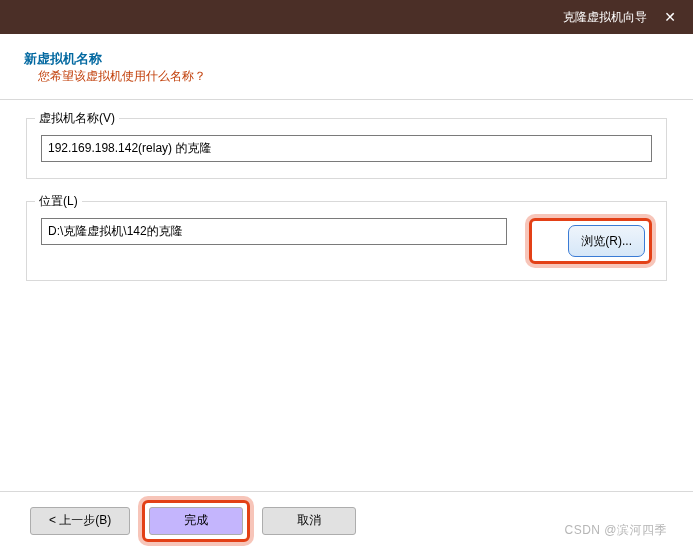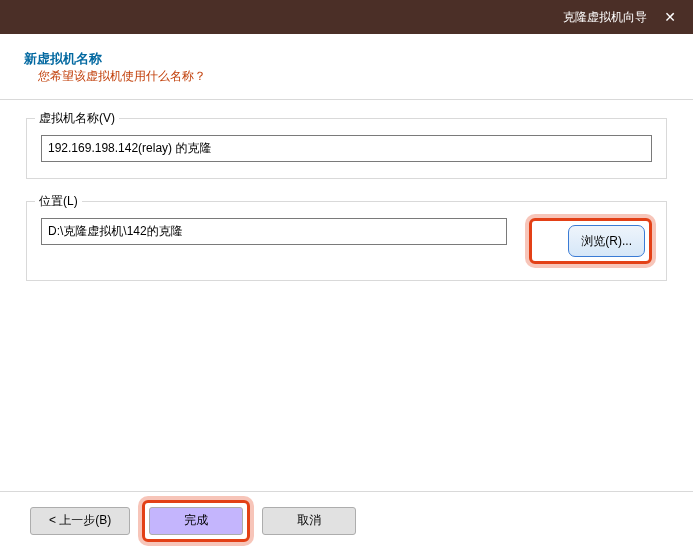--- a/index.html
+++ b/index.html
@@ -180,13 +180,14 @@
     </div>
   </div>
 </div>
 
 <div class="footer">
   <button class="footer-btn">&lt; 上一步(B)</button>
   <span class="highlight-wrap footer-wrap">
     <button class="footer-btn highlighted">完成</button>
   </span>
   <button class="footer-btn">取消</button>
+  <div class="watermark">CSDN @滨河四季</div>
 </div>
 
 </body></html>

